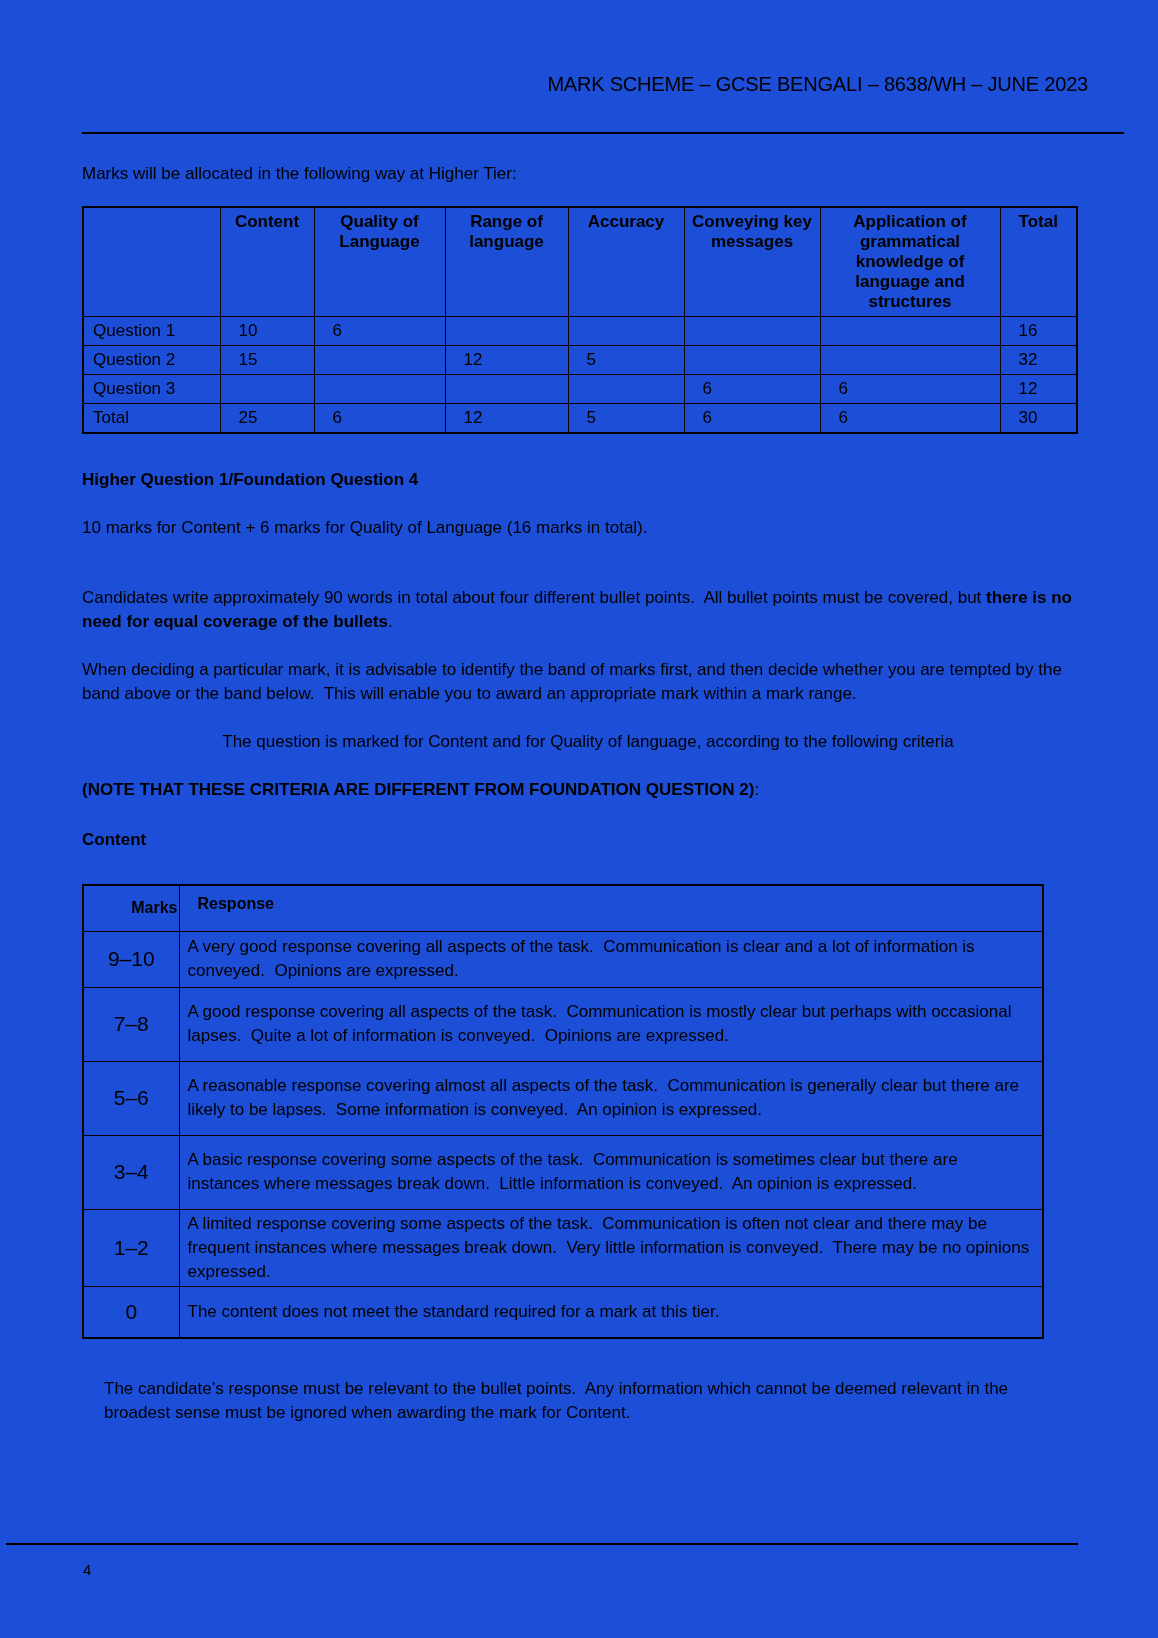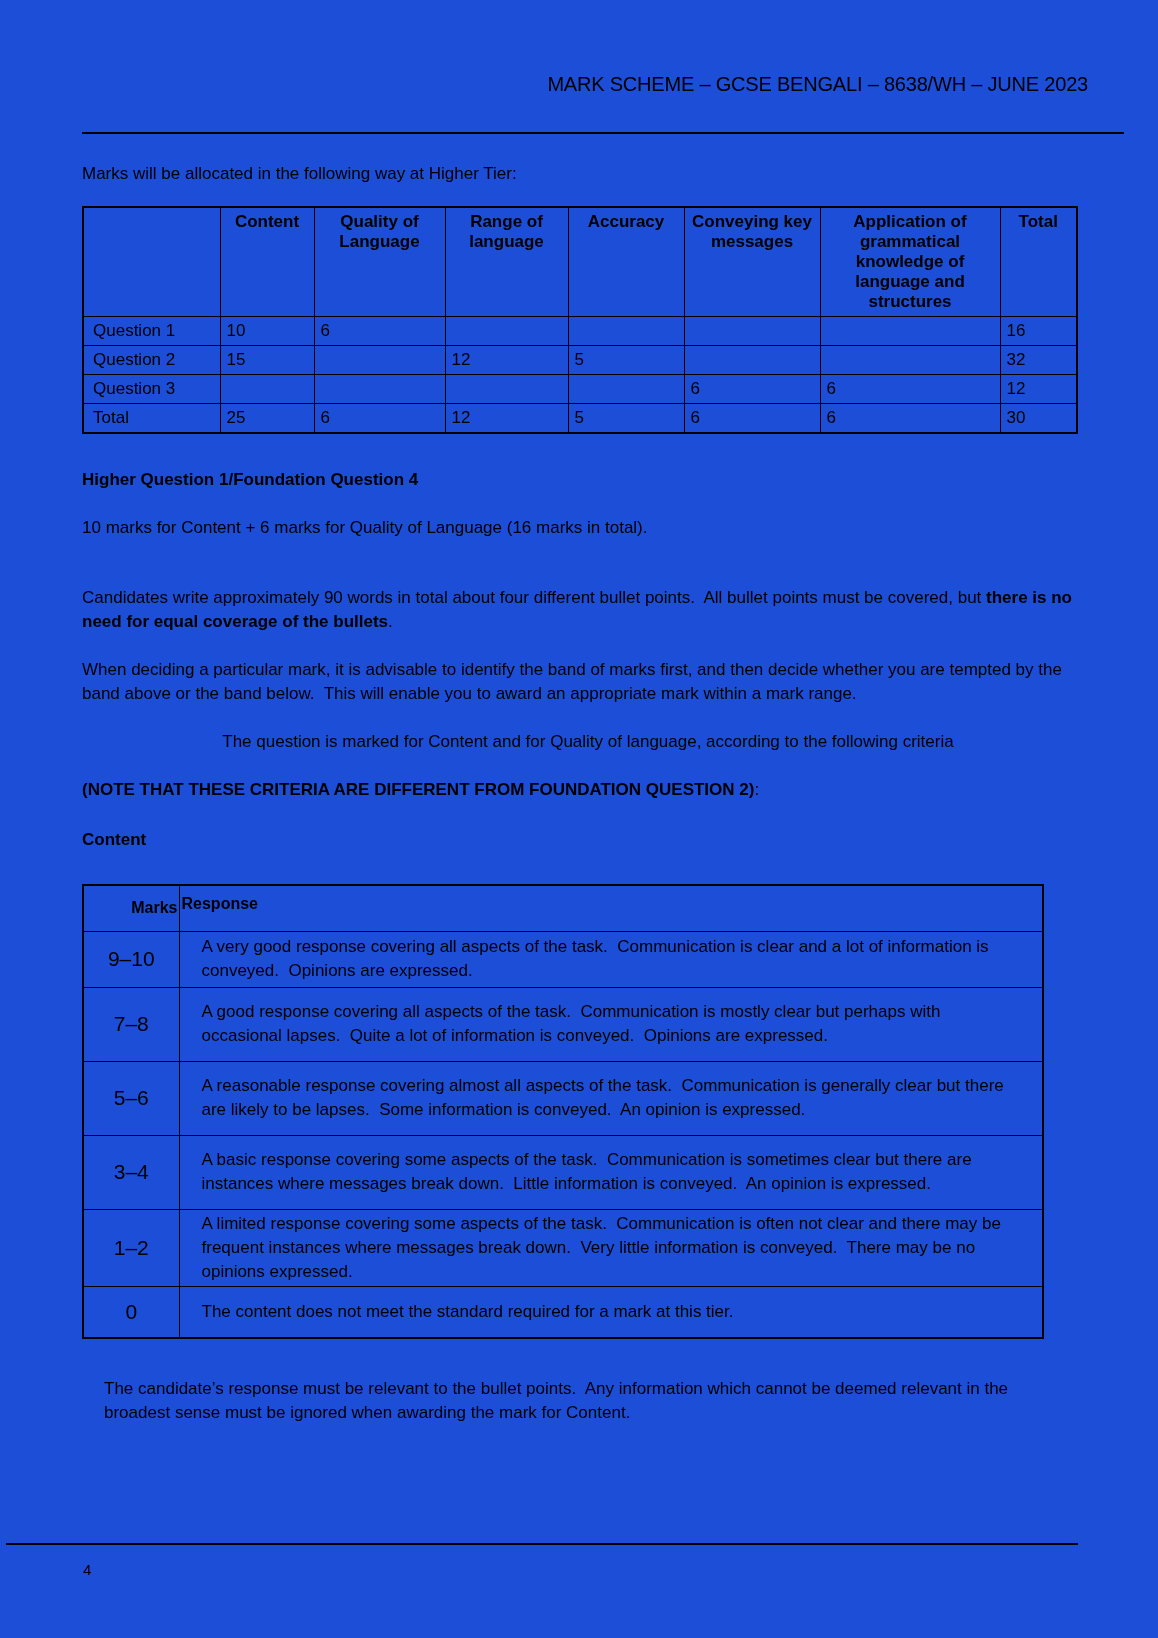--- a/index.html
+++ b/index.html
@@ -48,21 +48,21 @@
   table.alloc th {
     font-weight: bold;
     text-align: center;
     vertical-align: top;
     line-height: 20px;
     padding: 4px 2px;
   }
   table.alloc td {
     height: 16px;
     vertical-align: middle;
-    padding: 2px 6px;
+    padding: 2px 18px;
   }
   table.alloc td.lbl { text-align: left; padding-left: 9px; }
   table.alloc td.num { text-align: left; }
   .alloc col:nth-child(1){width:137px}
   .alloc col:nth-child(2){width:94px}
   .alloc col:nth-child(3){width:131px}
   .alloc col:nth-child(4){width:123px}
   .alloc col:nth-child(5){width:116px}
   .alloc col:nth-child(6){width:136px}
   .alloc col:nth-child(7){width:180px}
@@ -87,29 +87,29 @@
   }
   table.crit th, table.crit td {
     border: 1.5px solid #000;
   }
   table.crit th {
     font-size: 16px;
     font-weight: bold;
     height: 46px;
   }
   table.crit th.marks-h { text-align: right; vertical-align: middle; padding-left: 32px; }
-  table.crit th.resp-h  { text-align: left; vertical-align: top; padding: 6px 2px; }
+  table.crit th.resp-h  { text-align: left; vertical-align: top; padding: 6px 18px; }
   table.crit td.marks {
     text-align: center;
     vertical-align: middle;
     font-size: 21px;
   }
   table.crit td.resp {
     vertical-align: middle;
-    padding: 2px 22px;
+    padding: 2px 8px;
     line-height: 24px;
     font-size: 17px;
   }
   .crit col:nth-child(1){width:96px}
   .crit col:nth-child(2){width:864px}
   tr.r2 td { height: 56px; }
   tr.r3 td { height: 74px; }
   tr.r0 td { height: 52px; }
 
   .closing { margin: 38px 50px 0 22px; }

